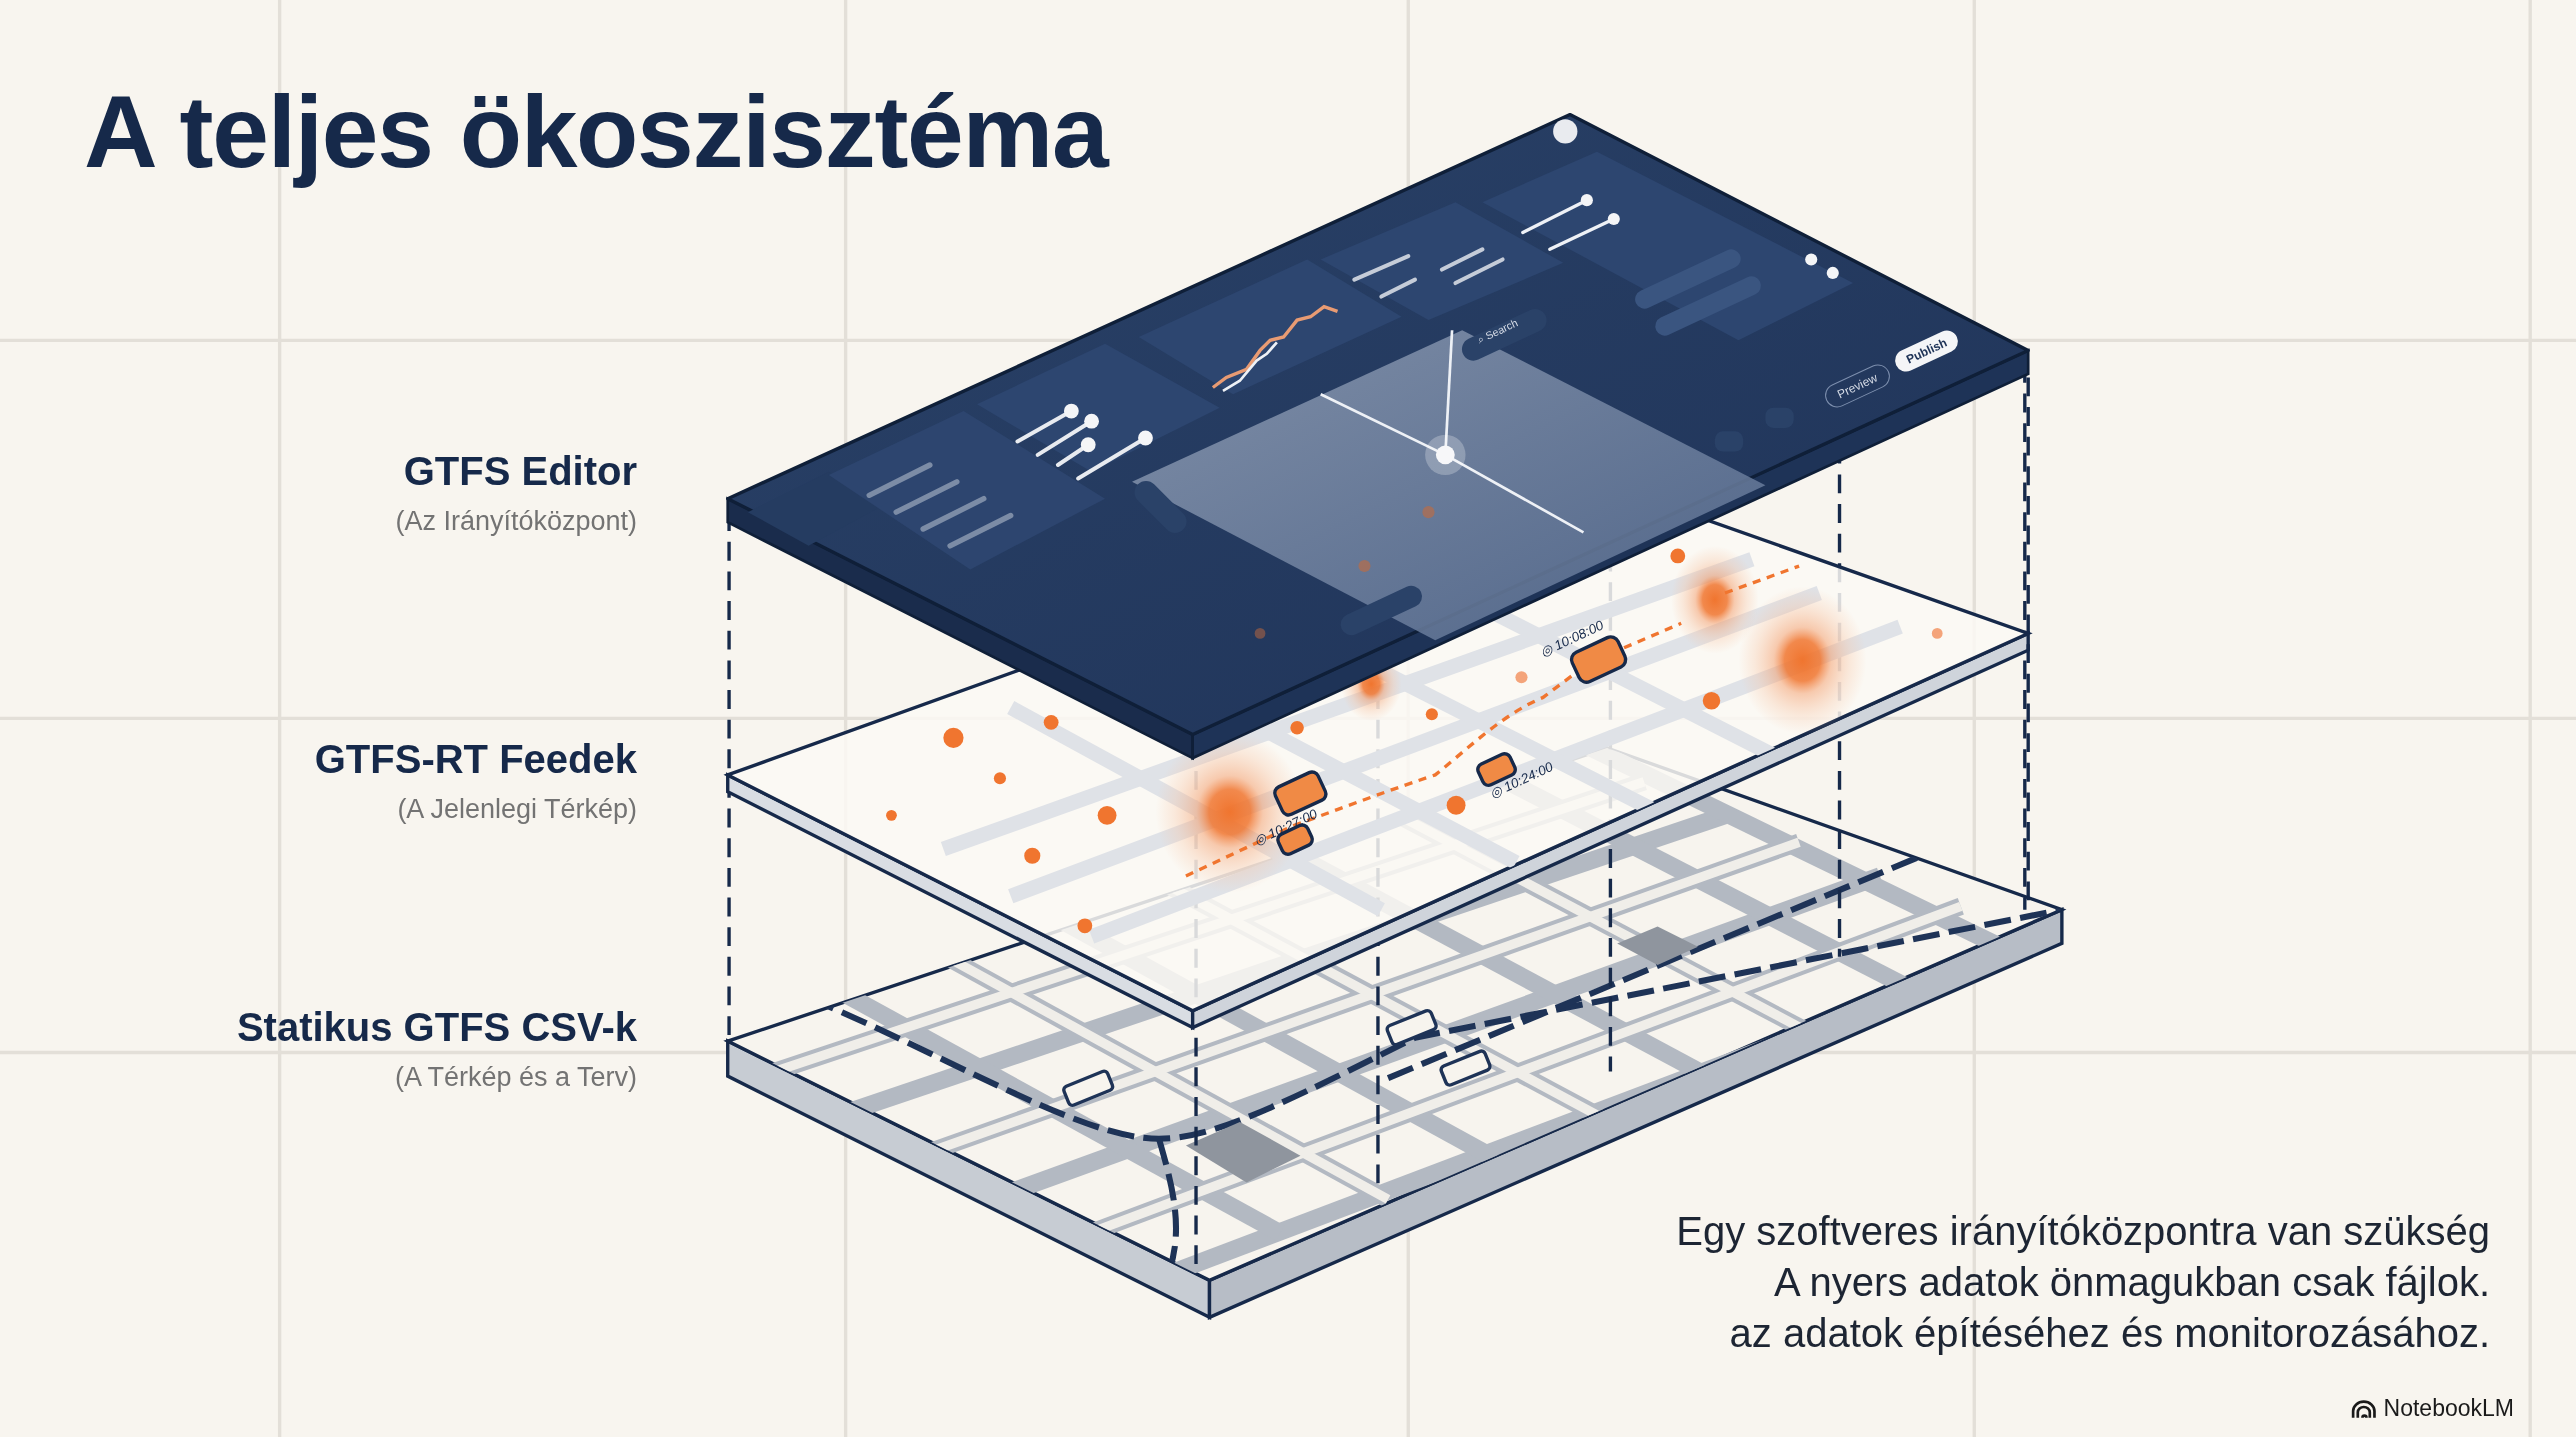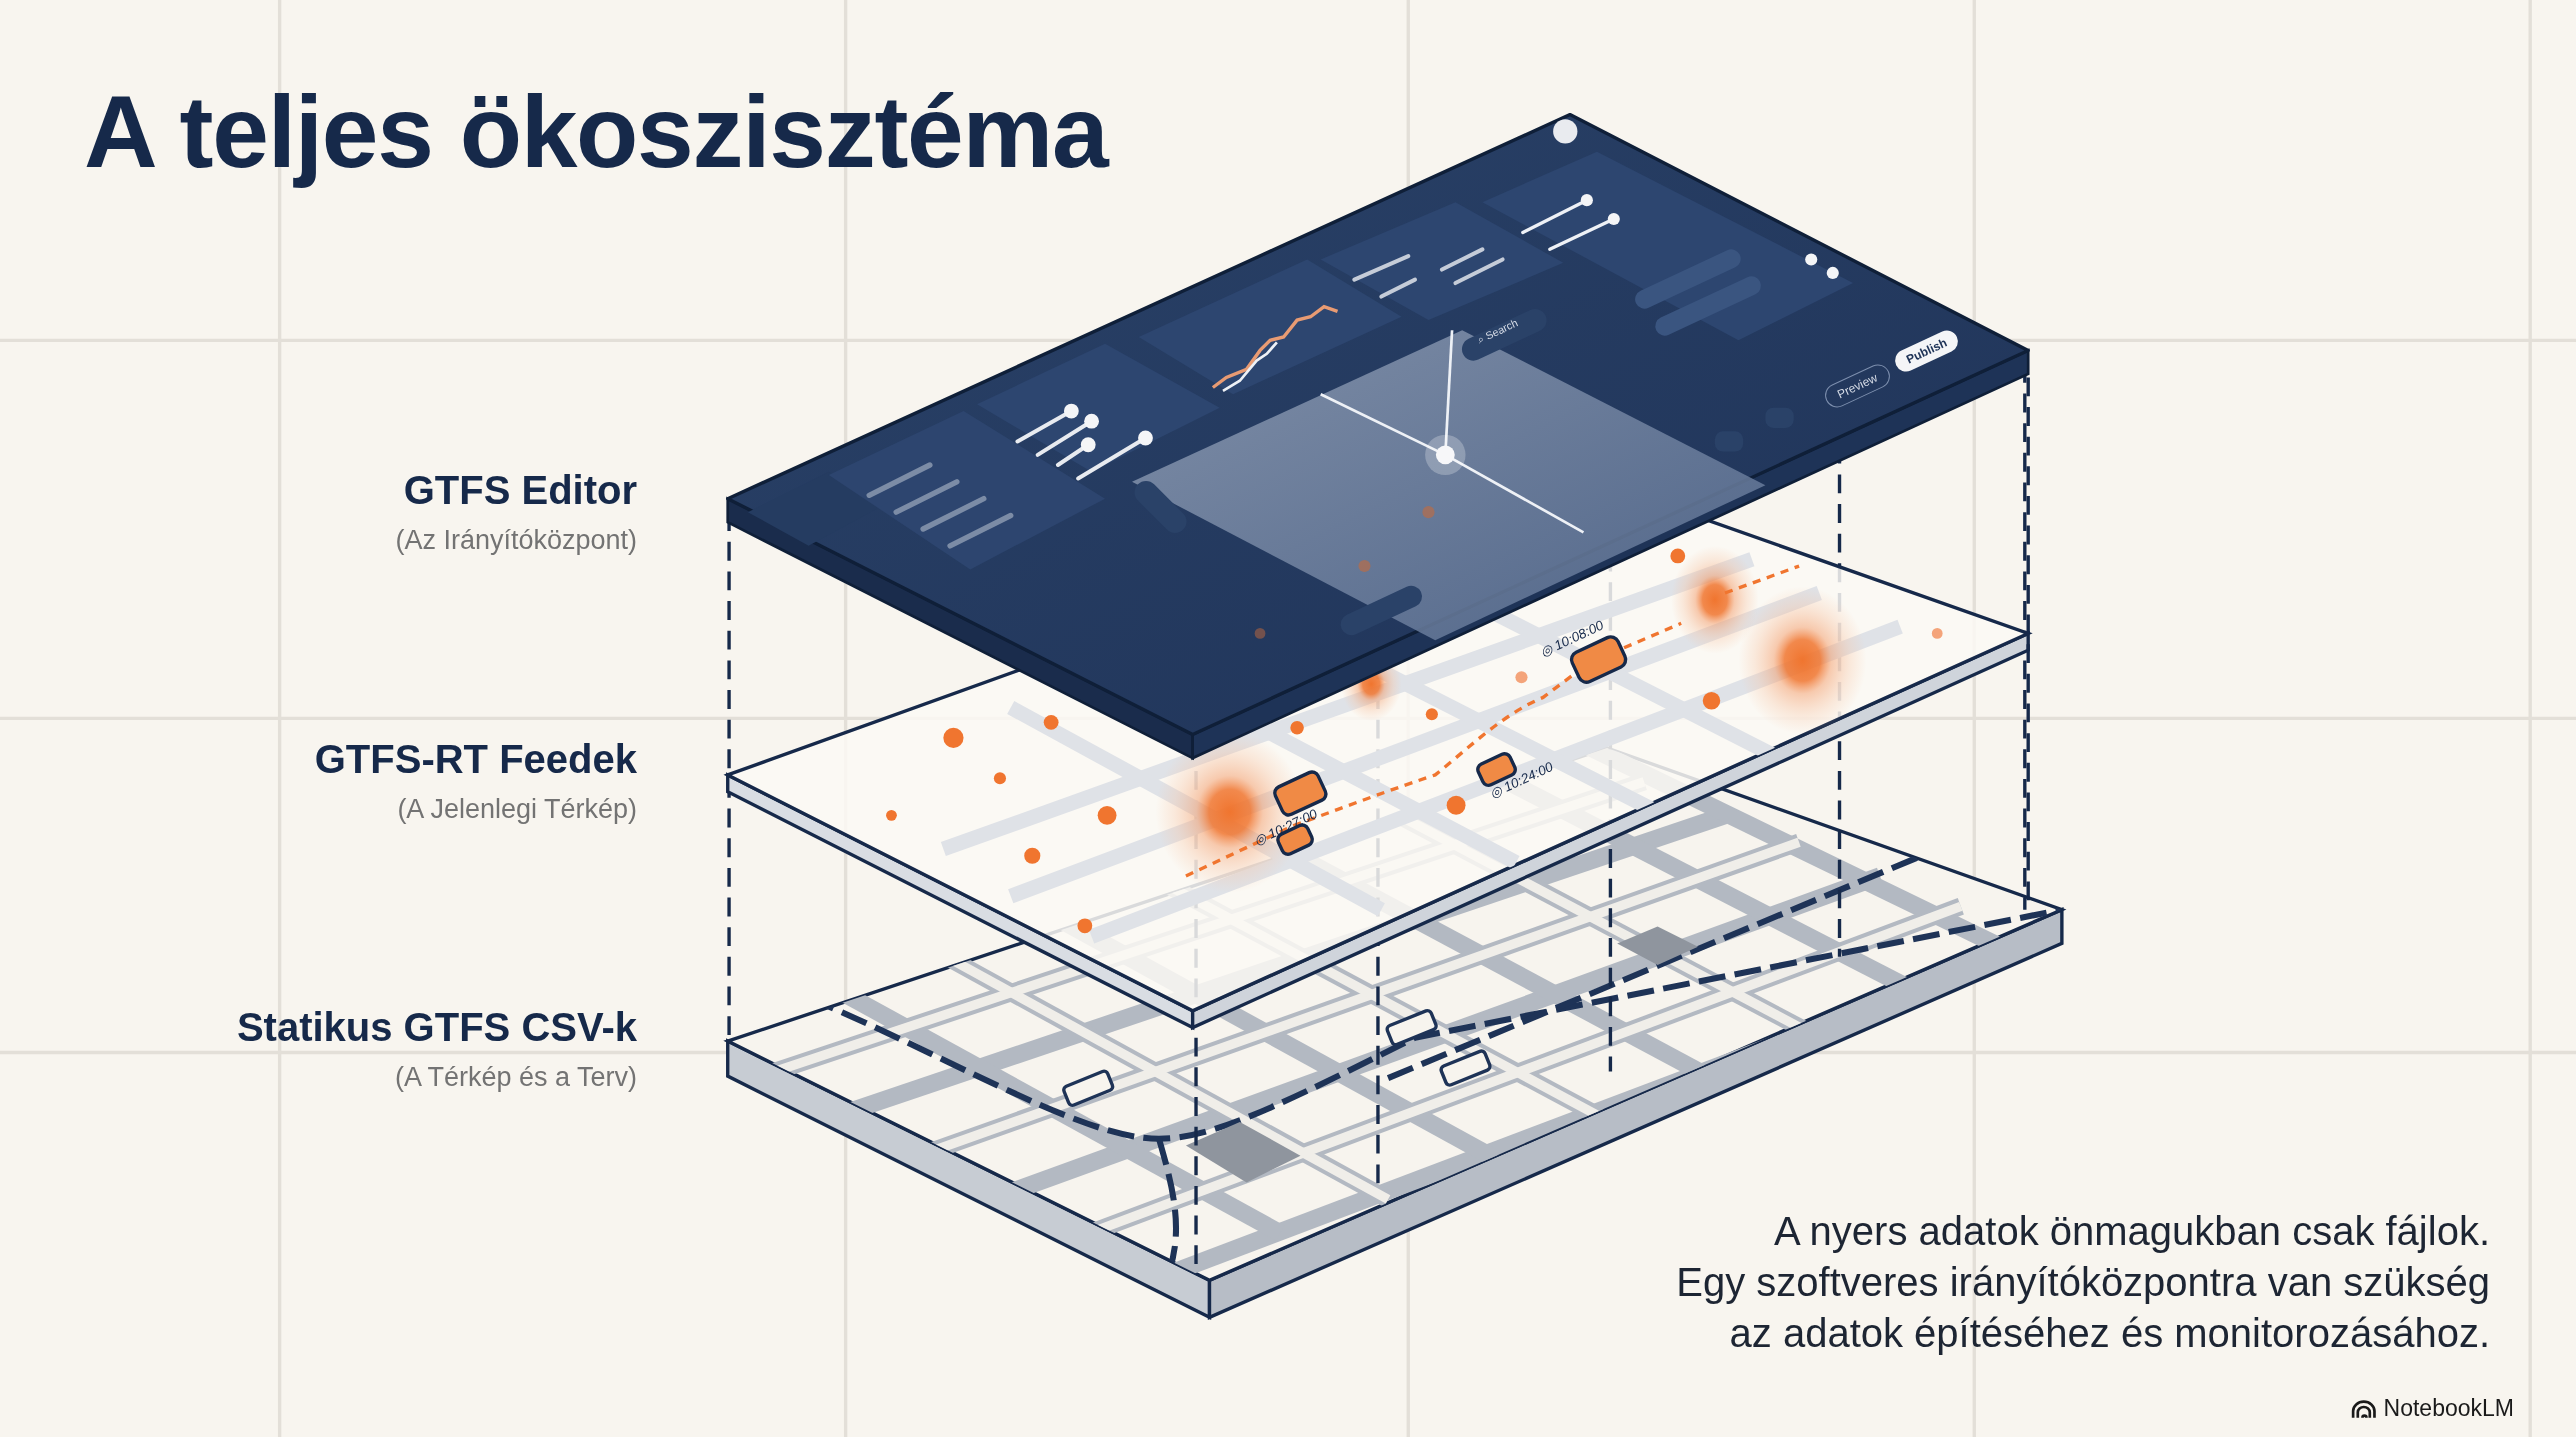--- a/index.html
+++ b/index.html
@@ -43,21 +43,21 @@
     <line x1="2930" y1="0" x2="2930" y2="2134"></line>
     <line x1="3755" y1="0" x2="3755" y2="2134"></line>
     <line x1="0" y1="505" x2="3823" y2="505"></line>
     <line x1="0" y1="1066" x2="3823" y2="1066"></line>
     <line x1="0" y1="1562" x2="3823" y2="1562"></line>
   </g>
 </svg>
 
 <div class="title">A teljes ökoszisztéma</div>
 
-<div class="layer-label" style="top:465px;">
+<div class="layer-label" style="top:446px;">
   <div class="name">GTFS Editor</div>
   <div class="sub">(Az Irányítóközpont)</div>
 </div>
 <div class="layer-label" style="top:734px;">
   <div class="name">GTFS-RT Feedek</div>
   <div class="sub">(A Jelenlegi Térkép)</div>
 </div>
 <div class="layer-label" style="top:1002px;">
   <div class="name">Statikus GTFS CSV-k</div>
   <div class="sub">(A Térkép és a Terv)</div>
@@ -290,22 +290,22 @@
   <span>Preview</span>
 </div>
 <div style="position:absolute; left:1893px; top:340px; padding:4px 12px; background:#f4f5f7; border-radius:12px; color:#1e3357; font-size:12px; font-weight:700; transform:rotate(-25deg); white-space:nowrap;">
   <span>Publish</span>
 </div>
 <div style="position:absolute; left:1476px; top:325px; color:#d5dbe6; font-size:10.8px; transform:rotate(-25deg); white-space:nowrap;">
   <span>⌕ </span><span>Search</span>
 </div>
 
 <div class="caption">
+  <div>Egy szoftveres irányítóközpontra van szükség</div>
   <div>A nyers adatok önmagukban csak fájlok.</div>
-  <div>Egy szoftveres irányítóközpontra van szükség</div>
   <div>az adatok építéséhez és monitorozásához.</div>
 </div>
 
 <div class="brand">
   <svg viewBox="0 0 38 30">
     <path d="M3,28 L3,18 A16,14 0 0 1 35,18 L35,28" fill="none" stroke="#1a1a1a" stroke-width="4"></path>
     <path d="M10,28 L10,20 A9,8 0 0 1 28,20 L28,28" fill="none" stroke="#1a1a1a" stroke-width="4"></path>
     <path d="M17,28 A3,3 0 0 1 23,28" fill="none" stroke="#1a1a1a" stroke-width="4"></path>
   </svg>
   <span>NotebookLM</span>

